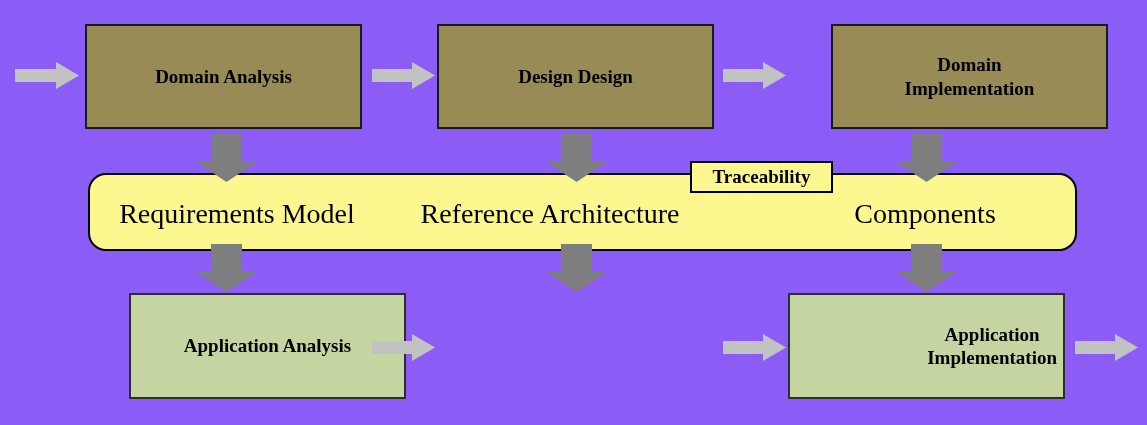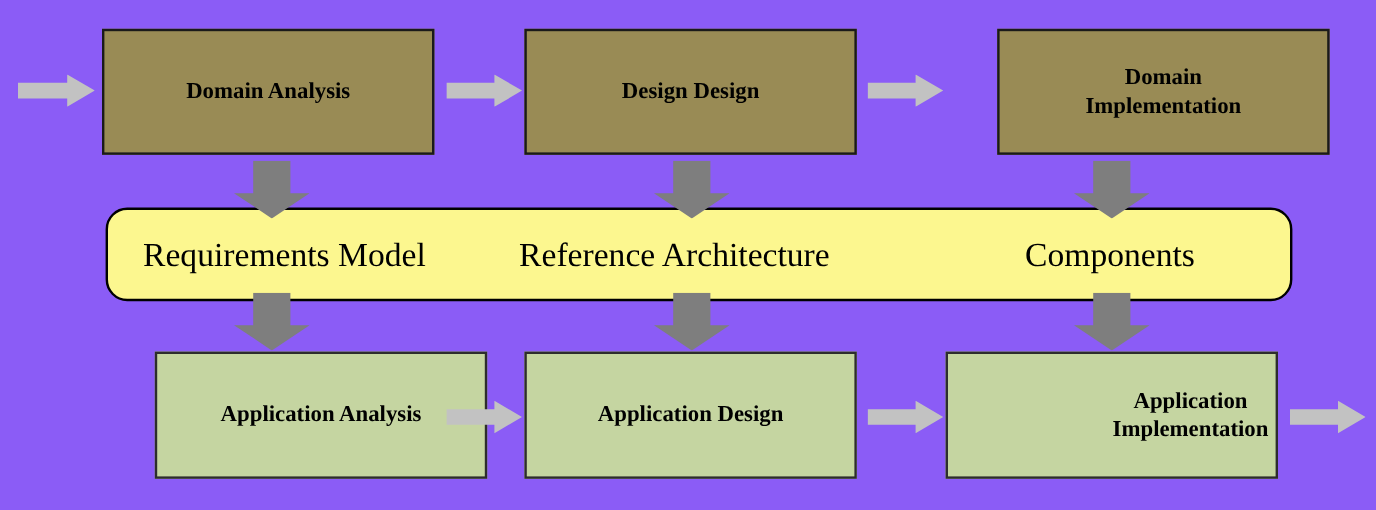--- a/index.html
+++ b/index.html
@@ -136,23 +136,26 @@
   </div>
   <div class="arrow-down behind" style="left:895px; top:134px; width:63px; height:48px;">
     <svg width="63" height="48" viewBox="0 0 63 48">
       <polygon points="16,0 47,0 47,27 63,27 31.5,48 0,27 16,27" fill="#7E7E7E"></polygon>
     </svg>
   </div>
 
   <div class="band" style="left:88px; top:173px; width:989px; height:78px;"></div>
 
   <span class="band-label" style="left:237px; top:214px;">Requirements Model</span>
-  <span class="band-label" style="left:562px; top:214px;">Reference Architecture</span>
+  <span class="band-label" style="left:550px; top:214px;">Reference Architecture</span>
   <span class="band-label" style="left:925px; top:214px;">Components</span>
 
+  <div class="callout" style="left:690px; top:161px; width:143px; height:32px;">
+    <span class="callout-label">Traceability</span>
+  </div>
 
   <div class="arrow-down front" style="left:195px; top:244px; width:63px; height:48px;">
     <svg width="63" height="48" viewBox="0 0 63 48">
       <polygon points="16,0 47,0 47,27 63,27 31.5,48 0,27 16,27" fill="#7E7E7E"></polygon>
     </svg>
   </div>
   <div class="arrow-down front" style="left:545px; top:244px; width:63px; height:48px;">
     <svg width="63" height="48" viewBox="0 0 63 48">
       <polygon points="16,0 47,0 47,27 63,27 31.5,48 0,27 16,27" fill="#7E7E7E"></polygon>
     </svg>
@@ -166,23 +169,20 @@
   <div class="box box-app" style="left:85px; top:293px; width:277px; height:106px;margin-left:44px;">
     <span class="box-label">Application Analysis</span>
   </div>
 
   <div class="arrow-right" style="left:372px; top:334px; width:63px; height:27px;">
     <svg width="63" height="27" viewBox="0 0 63 27">
       <polygon points="0,7 40,7 40,0 63,13.5 40,27 40,20 0,20" fill="#C2C2C2"></polygon>
     </svg>
   </div>
 
-  <div class="box box-app" style="left:437px; top:293px; width:277px; height:106px;">
-    <span class="box-label">Application Design</span>
-  </div>
 
   <div class="arrow-right" style="left:723px; top:334px; width:63px; height:27px;">
     <svg width="63" height="27" viewBox="0 0 63 27">
       <polygon points="0,7 40,7 40,0 63,13.5 40,27 40,20 0,20" fill="#C2C2C2"></polygon>
     </svg>
   </div>
 
   <div class="box box-app" style="left:788px; top:293px; width:277px; height:106px;justify-content:flex-end;">
     <span class="box-label">Application
 Implementation</span>

